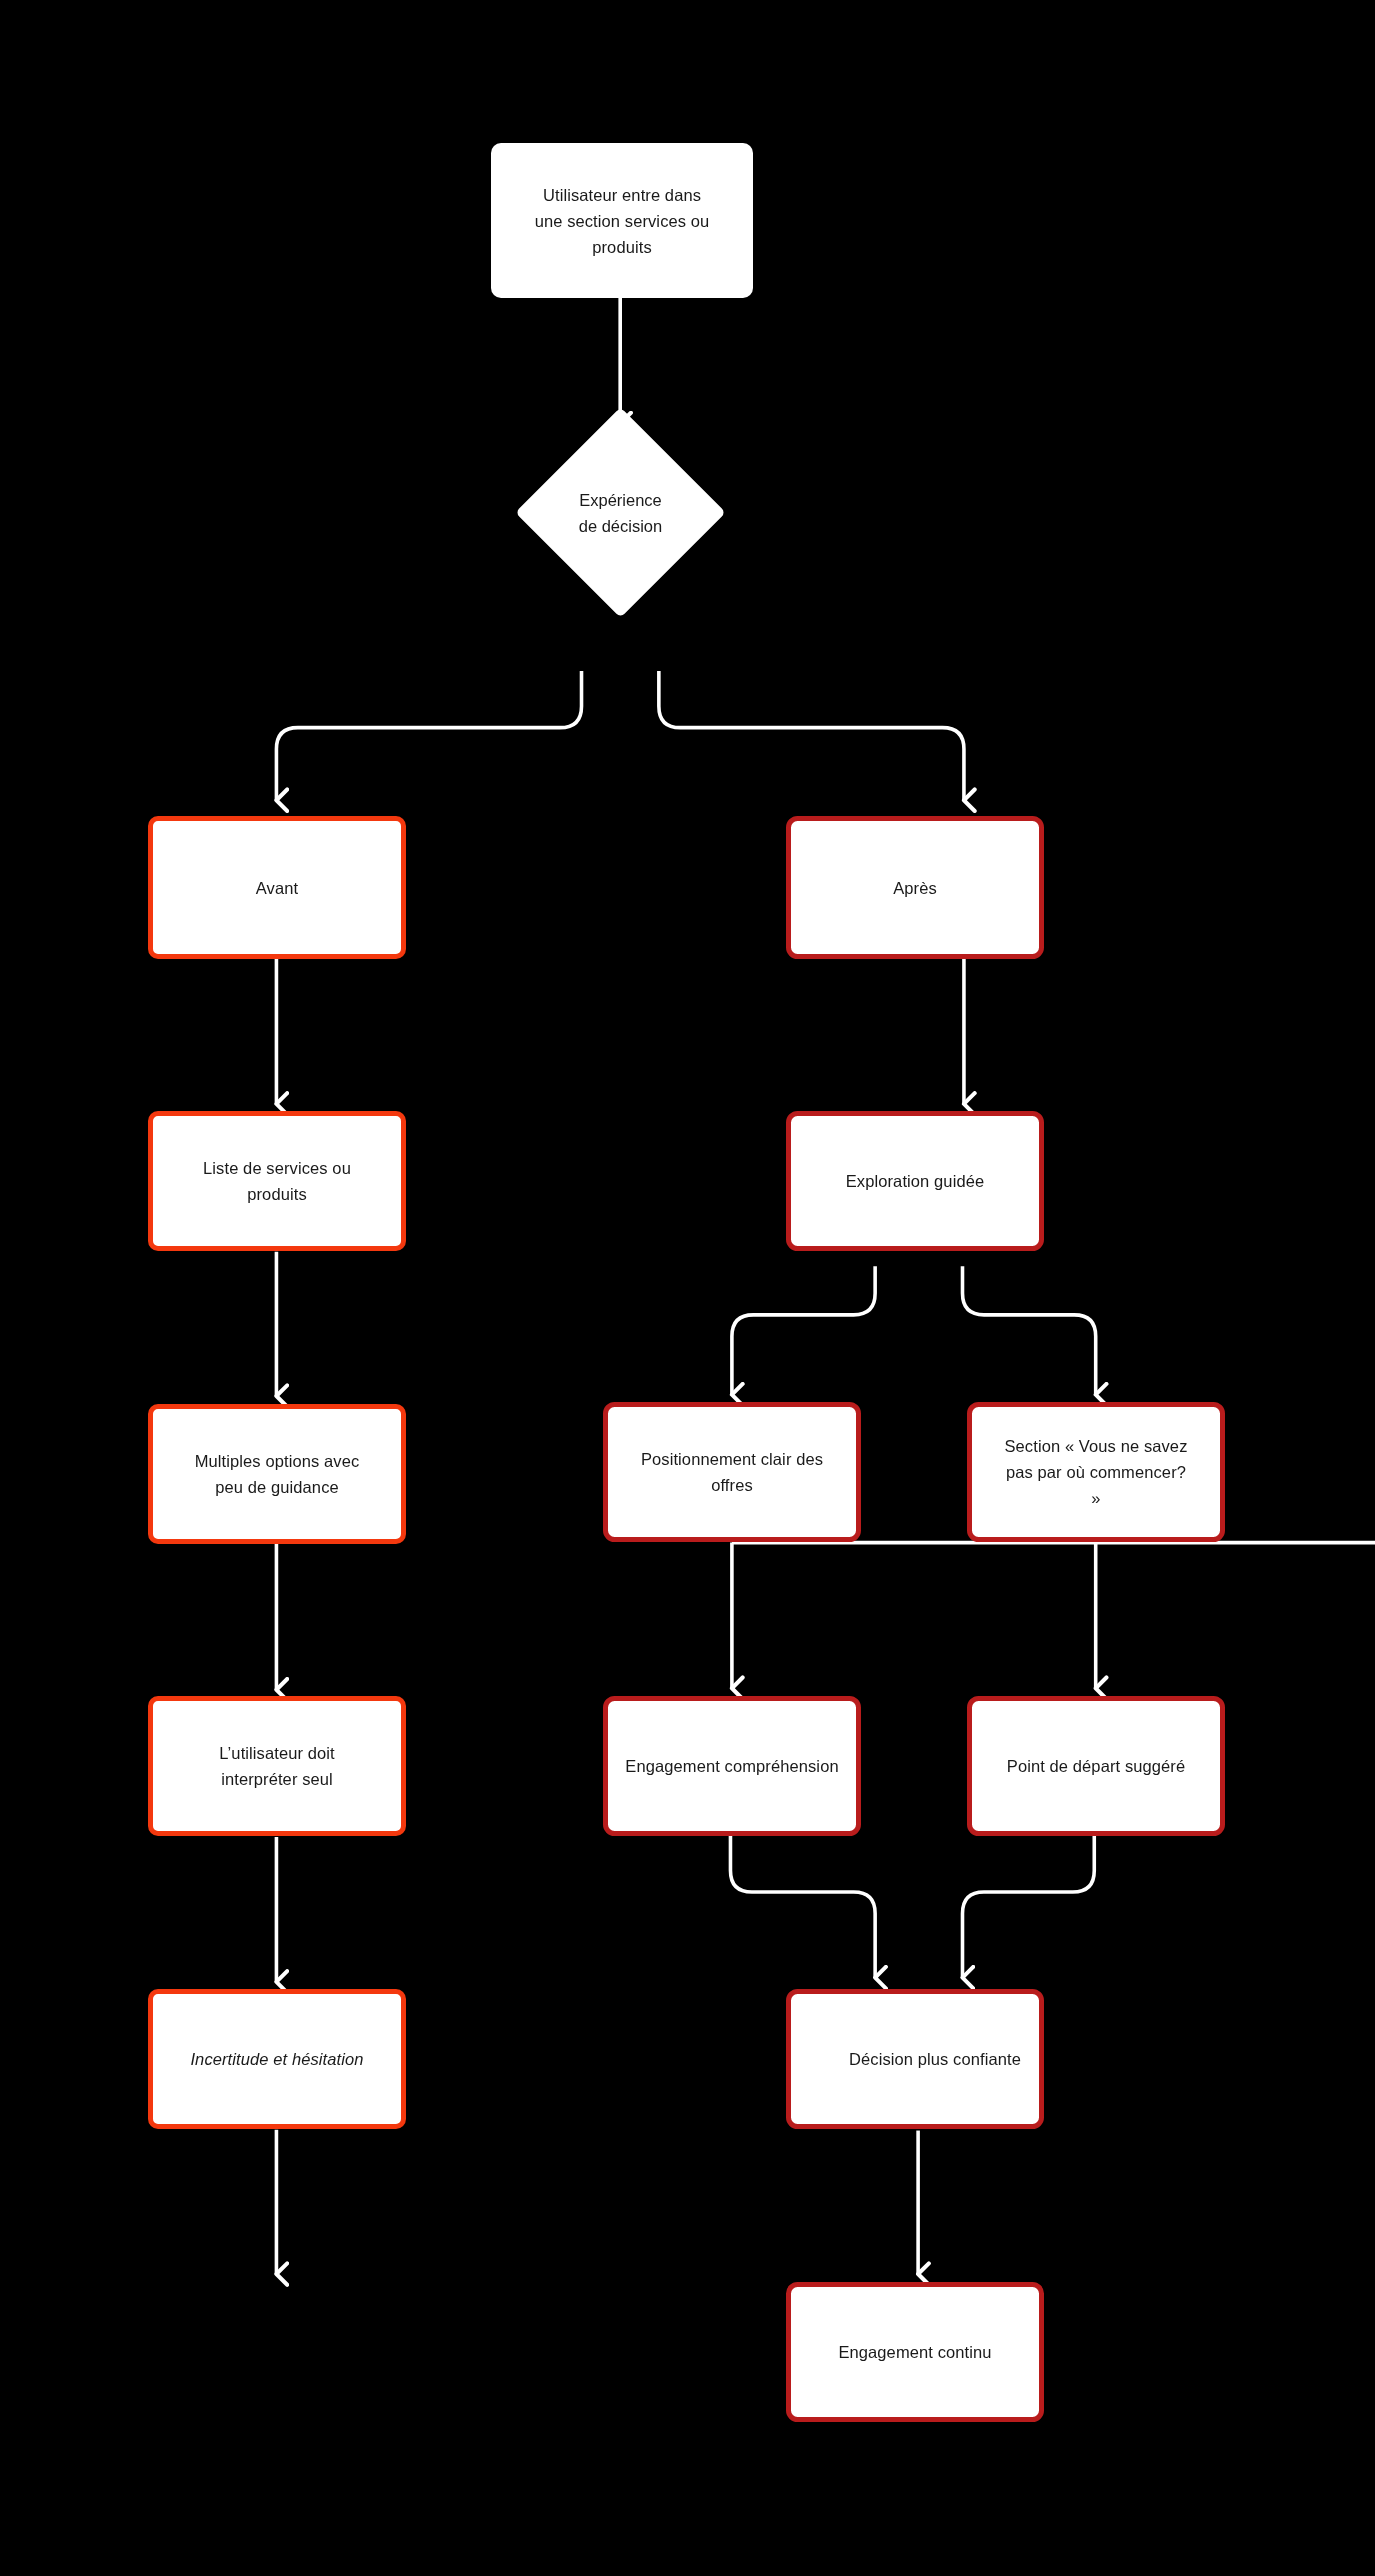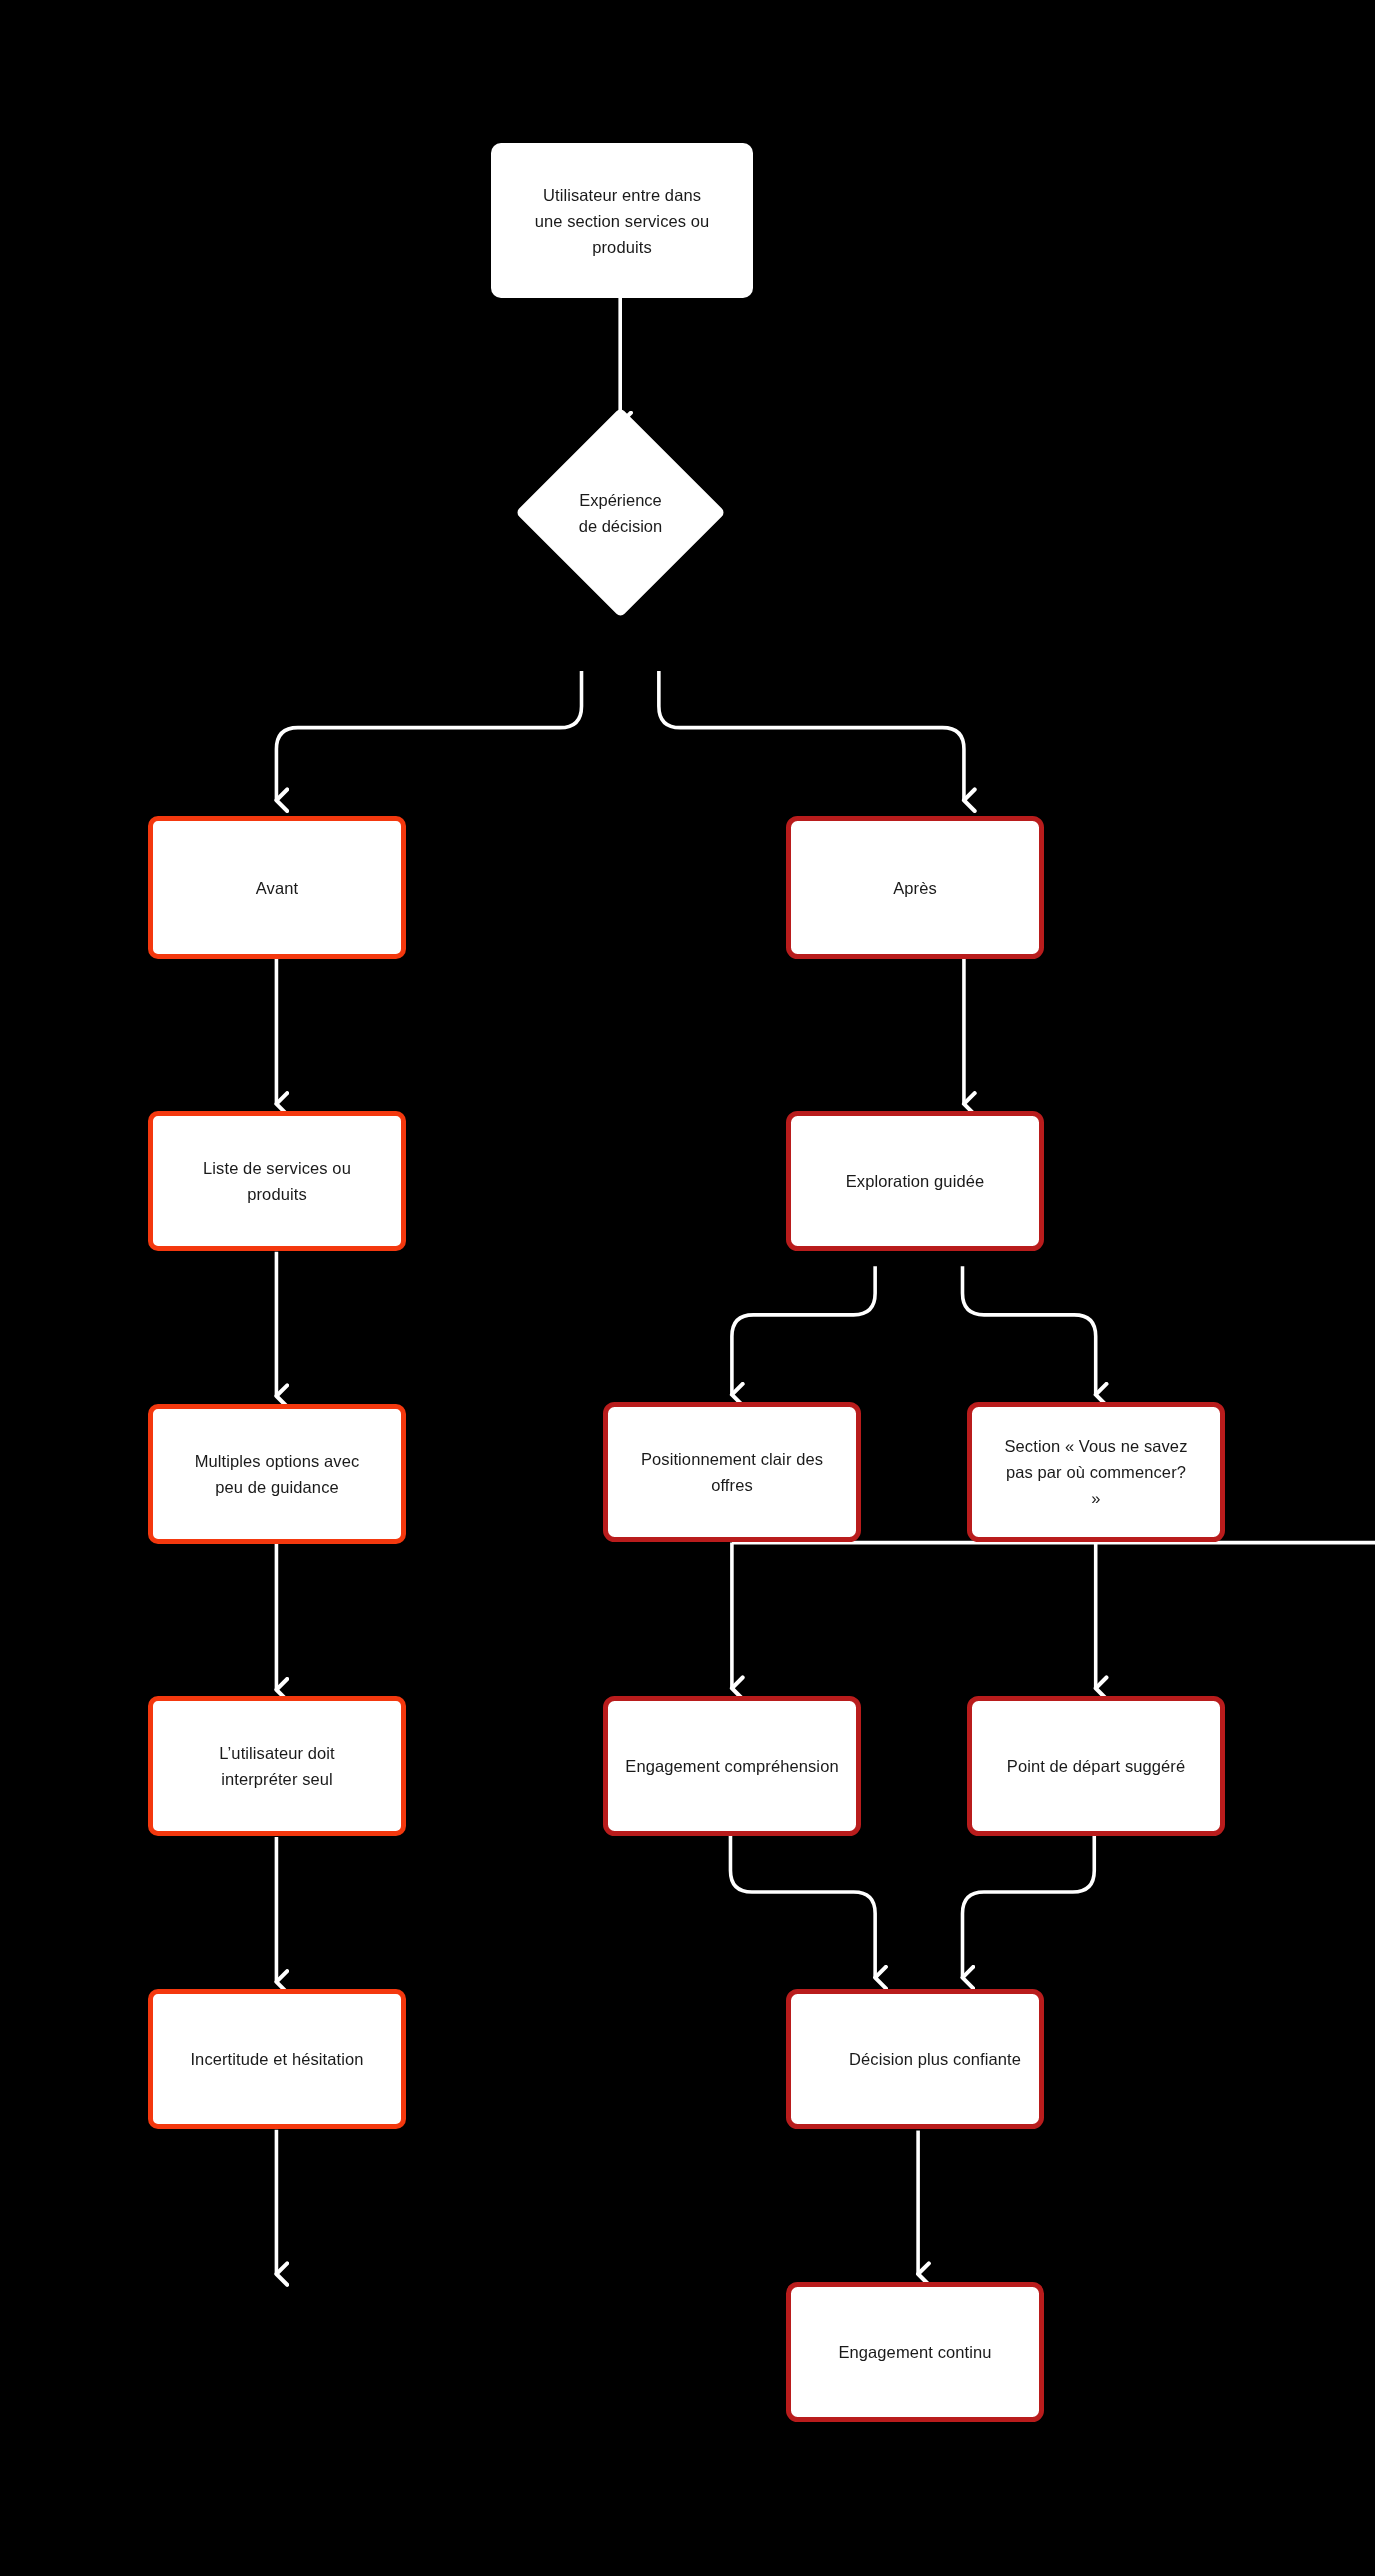--- a/index.html
+++ b/index.html
@@ -153,21 +153,21 @@
   <div class="node before" style="left:148px; top:1404px; width:258px; height:140px;">
     <span class="label">Multiples options avec
 peu de guidance</span>
   </div>
 
   <div class="node before" style="left:148px; top:1696px; width:258px; height:140px;">
     <span class="label">L’utilisateur doit
 interpréter seul</span>
   </div>
 
-  <div class="node before" style="left:148px; top:1989px; width:258px; height:140px;">
+  <div class="node before" style="left:148px; top:1989px; width:258px; height:140px;font-style:italic;">
     <span class="label">Incertitude et hésitation</span>
   </div>
 
 
   <div class="node after" style="left:786px; top:1111px; width:258px; height:140px;">
     <span class="label">Exploration guidée</span>
   </div>
 
   <div class="node after" style="left:603px; top:1402px; width:258px; height:140px;">
     <span class="label">Positionnement clair des

